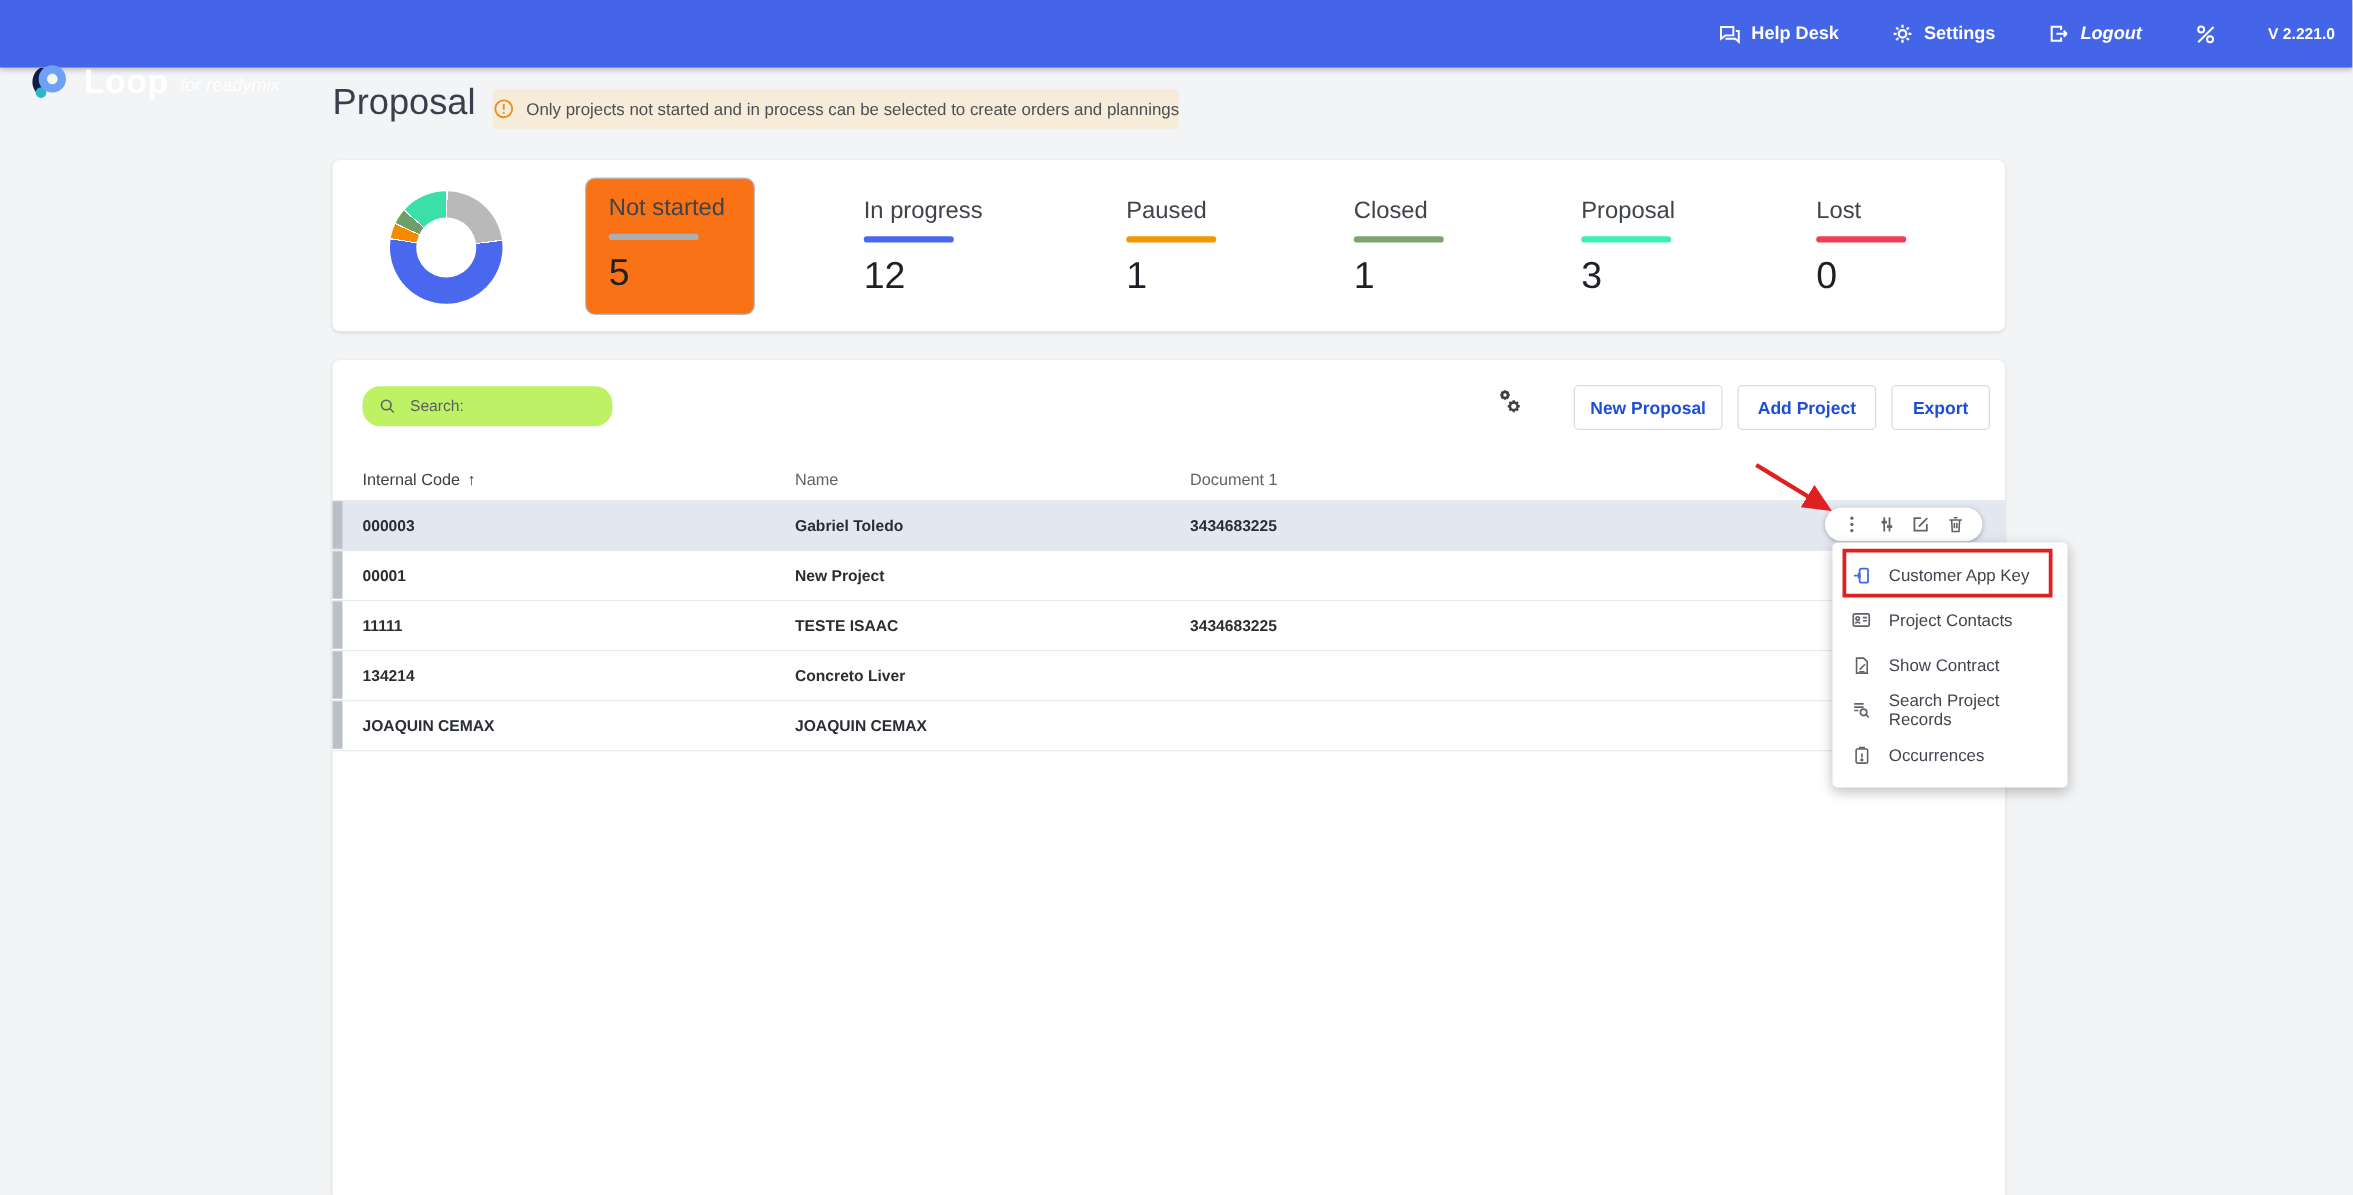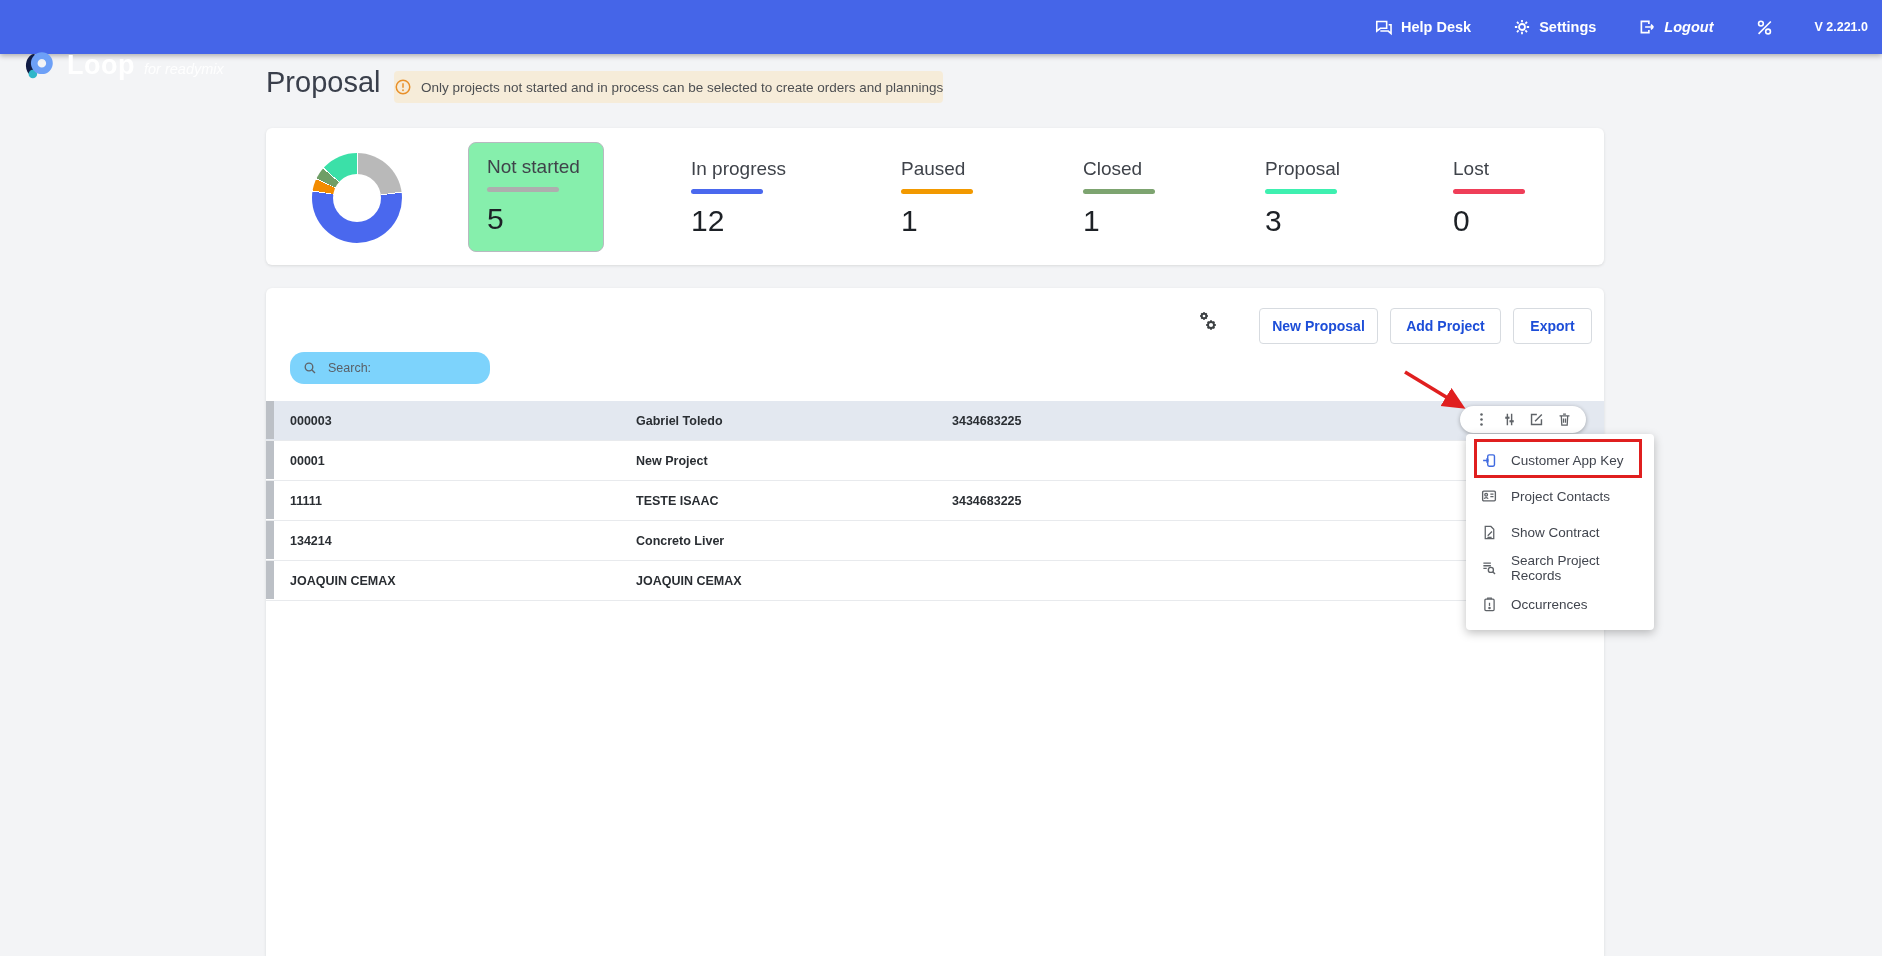--- a/index.html
+++ b/index.html
@@ -34,26 +34,26 @@
   
   .donut { position:absolute; left:46px; top:25px; width:90px; height:90px; border-radius:50%; }
   .donut::after { content:""; position:absolute; left:50%; top:50%; width:48px; height:48px;
                   transform:translate(-50%,-50%); background:#fff; border-radius:50%; }
 
   
   .status { position:absolute; top:30px; cursor:pointer; }
   .status-label { font-size:19px; color:#3f434a; }
   .status-bar { width:72px; height:5px; border-radius:3px; margin:9px 0 10px 0; }
   .status-count { font-size:30px; color:#1d2126; }
-  .status.selected { top:14px; border:1px solid #b7bac0; background:#86efac; border-radius:8px;
+  .status.selected { top:14px; border:1px solid #b7bac0; background:#f97316; border-radius:8px;
                      padding:13px 18px 12px 18px; width:136px; height:110px; }
 
   
-  .search-pill { position:absolute; left:24px; top:21px; width:200px; height:27px; background:#7dd3fc;
-                 border-radius:14px; display:flex; align-items:center; gap:10px; padding:16px 12px; cursor:text;margin-top:43px; }
+  .search-pill { position:absolute; left:24px; top:21px; width:200px; height:27px; background:#bef264;
+                 border-radius:14px; display:flex; align-items:center; gap:10px; padding:16px 12px; cursor:text; }
   .search-pill span { font-size:12.5px; color:#5a5f66; }
   .cfg-gears { position:absolute; left:930px; top:21px; cursor:pointer; }
   .btn { position:absolute; top:20px; height:36px; background:#fff; border:1px solid #d7dbe0; border-radius:4px;
          color:#1d4ed8; font-weight:bold; font-size:14px; display:flex; align-items:center; justify-content:center;
          cursor:pointer; font-family:inherit; }
   #btn-new-proposal { left:993px; width:119px; }
   #btn-add-project  { left:1124px; width:111px; }
   #btn-export       { left:1247px; width:79px; }
 
   
@@ -213,20 +213,28 @@
       <path d="M8 3.2v1.4M8 9.4v1.4M4.2 7h1.4M10.4 7h1.4M5.3 4.3l1 1M9.7 8.7l1 1M10.7 4.3l-1 1M6.3 8.7l-1 1"></path>
       <circle cx="15" cy="16" r="3"></circle>
       <path d="M15 11.2v1.7M15 19.1v1.7M10.2 16h1.7M18.1 16h1.7M11.6 12.6l1.2 1.2M17.2 18.2l1.2 1.2M18.4 12.6l-1.2 1.2M12.8 18.2l-1.2 1.2"></path>
     </svg>
   </div>
 
   <button class="btn" id="btn-new-proposal">New Proposal</button>
   <button class="btn" id="btn-add-project">Add Project</button>
   <button class="btn" id="btn-export">Export</button>
 
+  <div class="thead">
+    <div class="th sorted col1">
+      <span>Internal Code</span>
+      <span style="font-weight:bold;color:#3c4043">↑</span>
+    </div>
+    <div class="th col2">Name</div>
+    <div class="th col3">Document 1</div>
+  </div>
 
   <div class="tbody">
     <div class="trow hl">
       <div class="td col1">000003</div>
       <div class="td col2">Gabriel Toledo</div>
       <div class="td col3">3434683225</div>
     </div>
     <div class="trow">
       <div class="td col1">00001</div>
       <div class="td col2">New Project</div>

